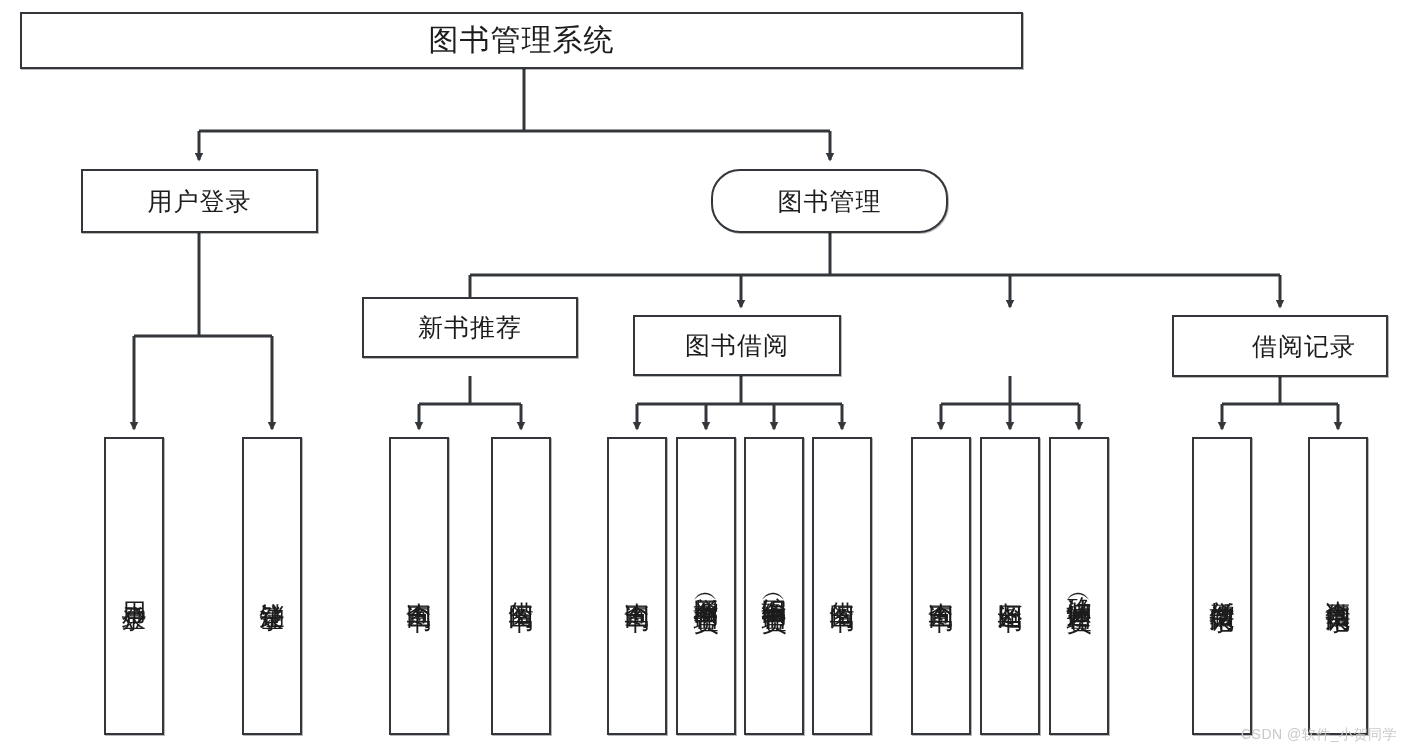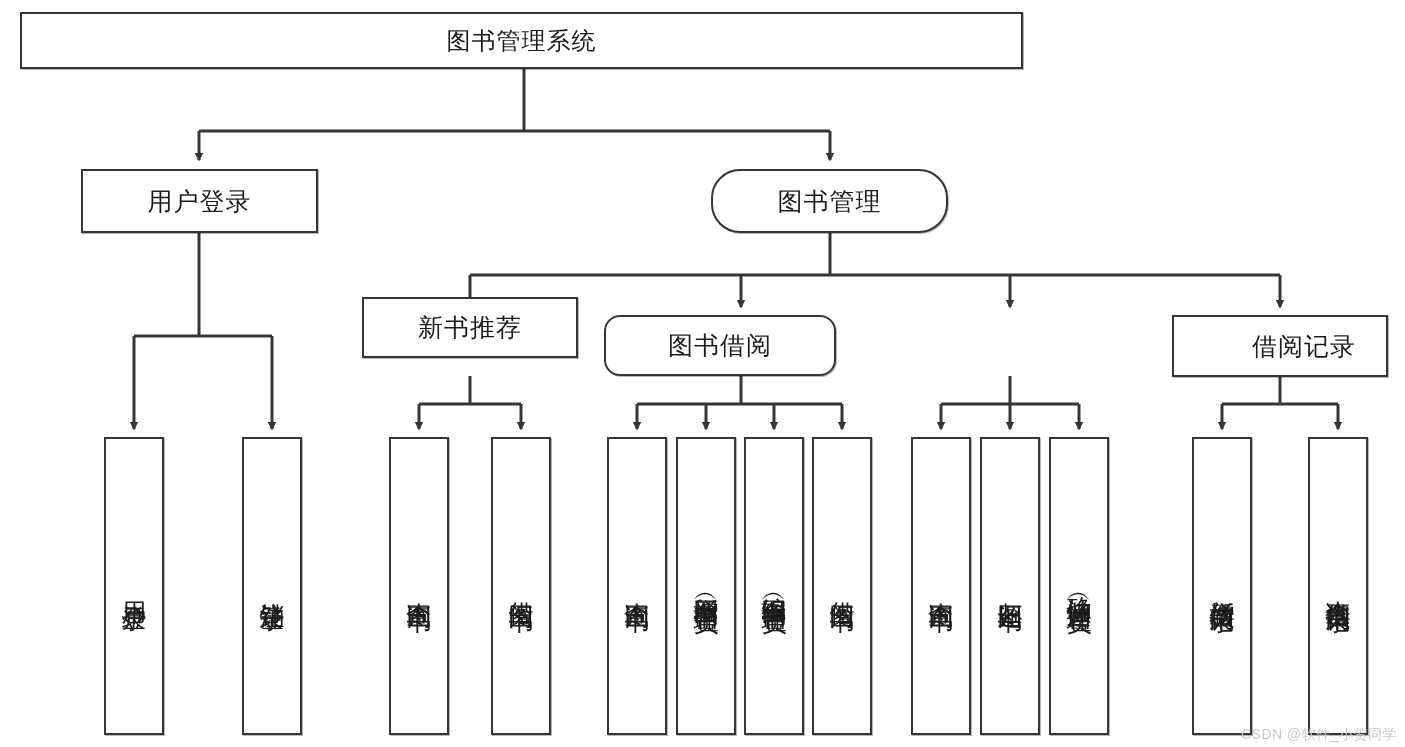--- a/index.html
+++ b/index.html
@@ -27,21 +27,21 @@
     justify-content: center;
     color: #1c1c1c;
     box-shadow: 1px 1px 0 rgba(0,0,0,0.28);
   }
   .node.h-node {
     font-size: 25px;
     letter-spacing: 1px;
     white-space: nowrap;
   }
   .node.root {
-    font-size: 24px;
+    font-size: 30px;
   }
   .leaf {
     position: absolute;
     box-sizing: border-box;
     border: 2px solid #33363b;
     background: #ffffff;
     box-shadow: 1px 1px 0 rgba(0,0,0,0.28);
     display: flex;
     align-items: center;
     justify-content: center;
@@ -138,21 +138,21 @@
   </div>
 
   <div class="node h-node" style="left:711px; top:169px; width:237px; height:64px;border-radius:29px;">
     <span>图书管理</span>
   </div>
 
   <div class="node h-node" style="left:362px; top:297px; width:216px; height:61px;">
     <span>新书推荐</span>
   </div>
 
-  <div class="node h-node" style="left:604px; top:315px; width:232px; height:61px;border-radius:16px;">
+  <div class="node h-node" style="left:633px; top:315px; width:208px; height:61px;">
     <span>图书借阅</span>
   </div>
 
 
   <div class="node h-node" style="left:1172px; top:315px; width:216px; height:62px;padding-left:48px;">
     <span>借阅记录</span>
   </div>
 
   <div class="leaf" style="left:104px; top:437px; width:60px; height:298px;">
     <span class="vtext">用户登录</span>

